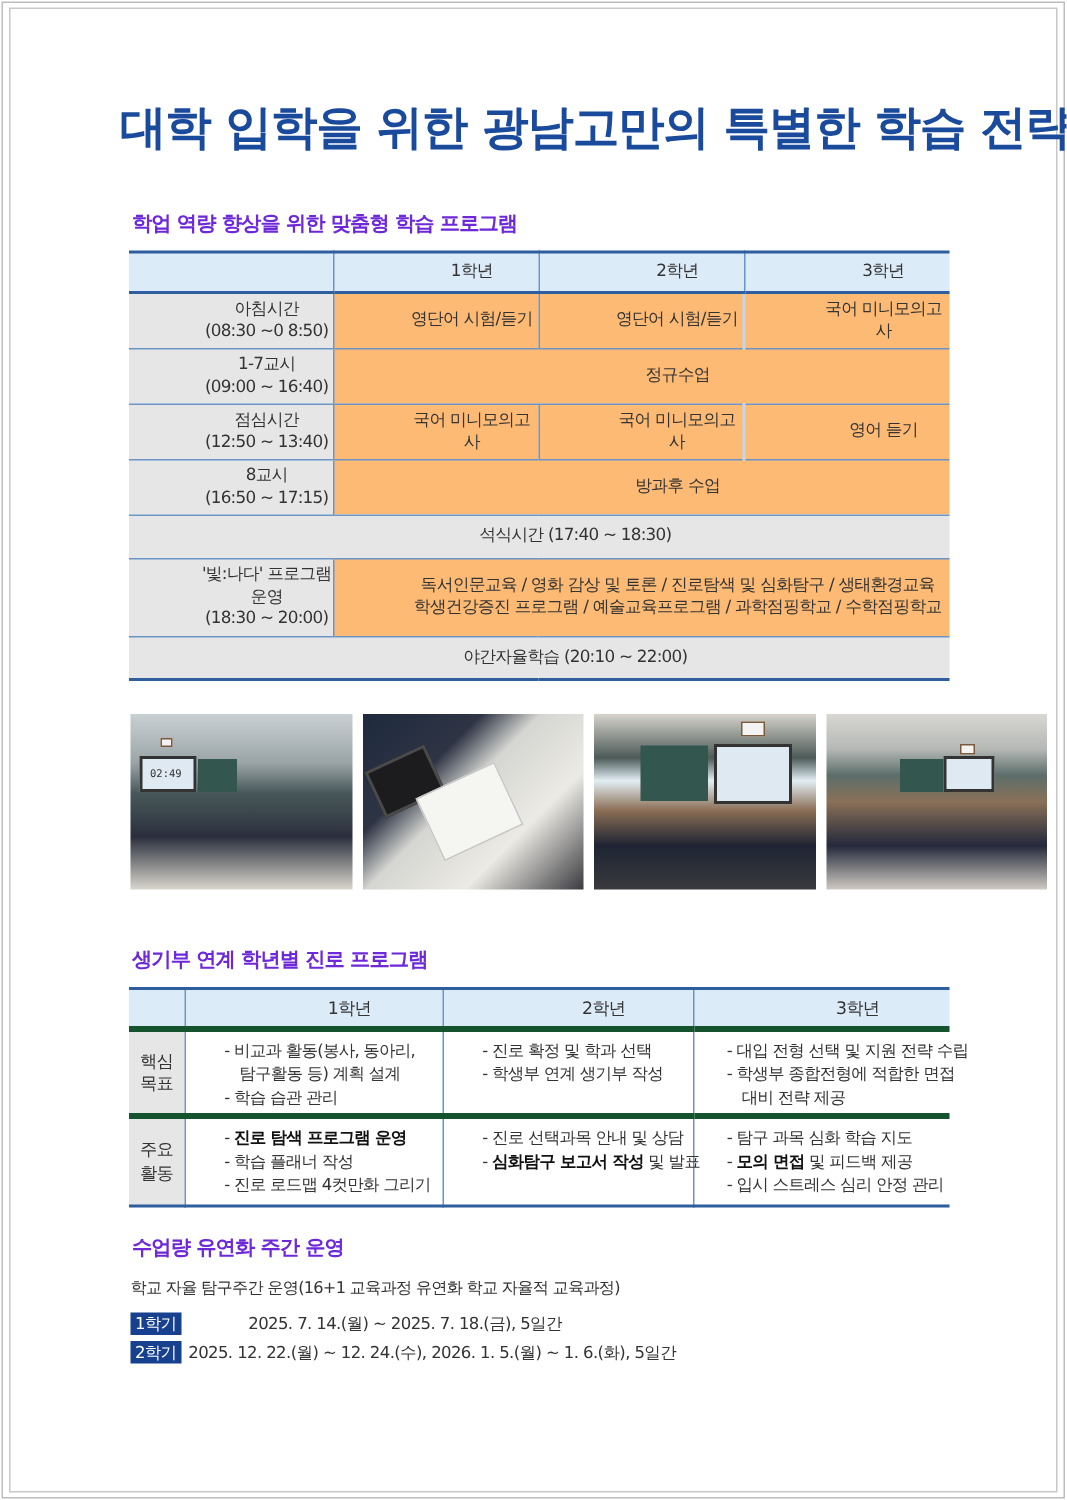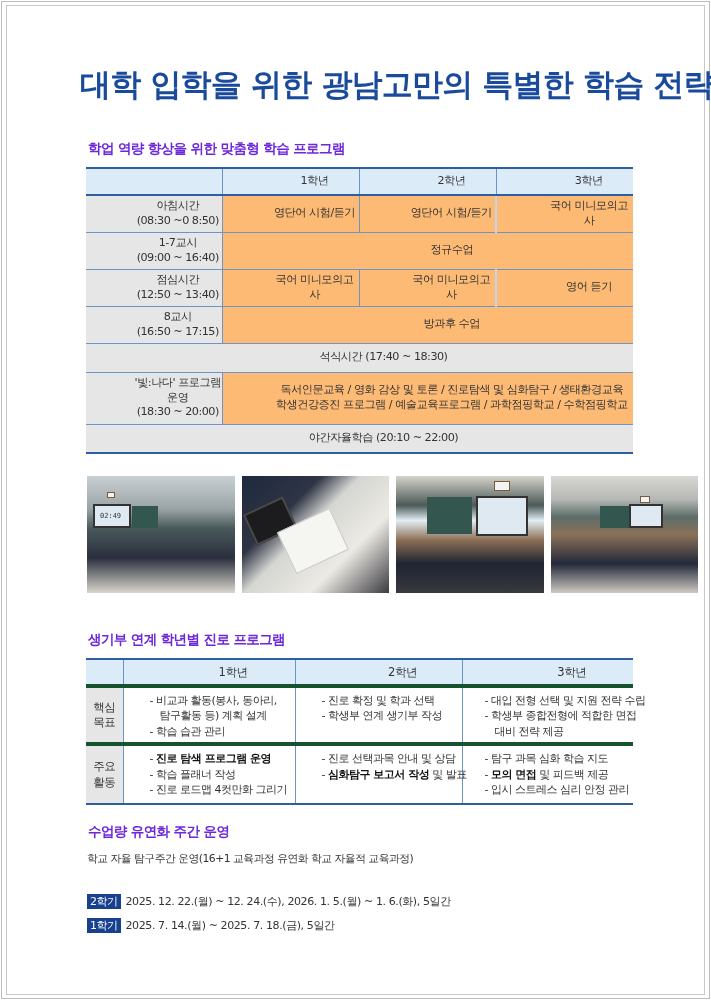--- a/index.html
+++ b/index.html
@@ -216,20 +216,20 @@
         <span class="item"><span>- </span><span class="b">모의 면접</span><span> 및 피드백 제공</span></span>
         <span class="item"><span>- </span><span>입시 스트레스 심리 안정 관리</span></span>
       </td>
     </tr>
   </tbody>
 </table>
 
 <div class="section-title" style="left:88px; top:823px;">수업량 유연화 주간 운영</div>
 <div class="desc">학교 자율 탐구주간 운영(16+1 교육과정 유연화 학교 자율적 교육과정)</div>
 
-<div class="sem-row" style="top:918px;">
+<div class="sem-row" style="top:875px;gap:40px;">
   <span class="badge">1학기</span>
   <span>2025. 7. 14.(월) ~ 2025. 7. 18.(금), 5일간</span>
 </div>
 <div class="sem-row" style="top:894px;">
   <span class="badge">2학기</span>
   <span>2025. 12. 22.(월) ~ 12. 24.(수), 2026. 1. 5.(월) ~ 1. 6.(화), 5일간</span>
 </div>
 
 </body></html>

